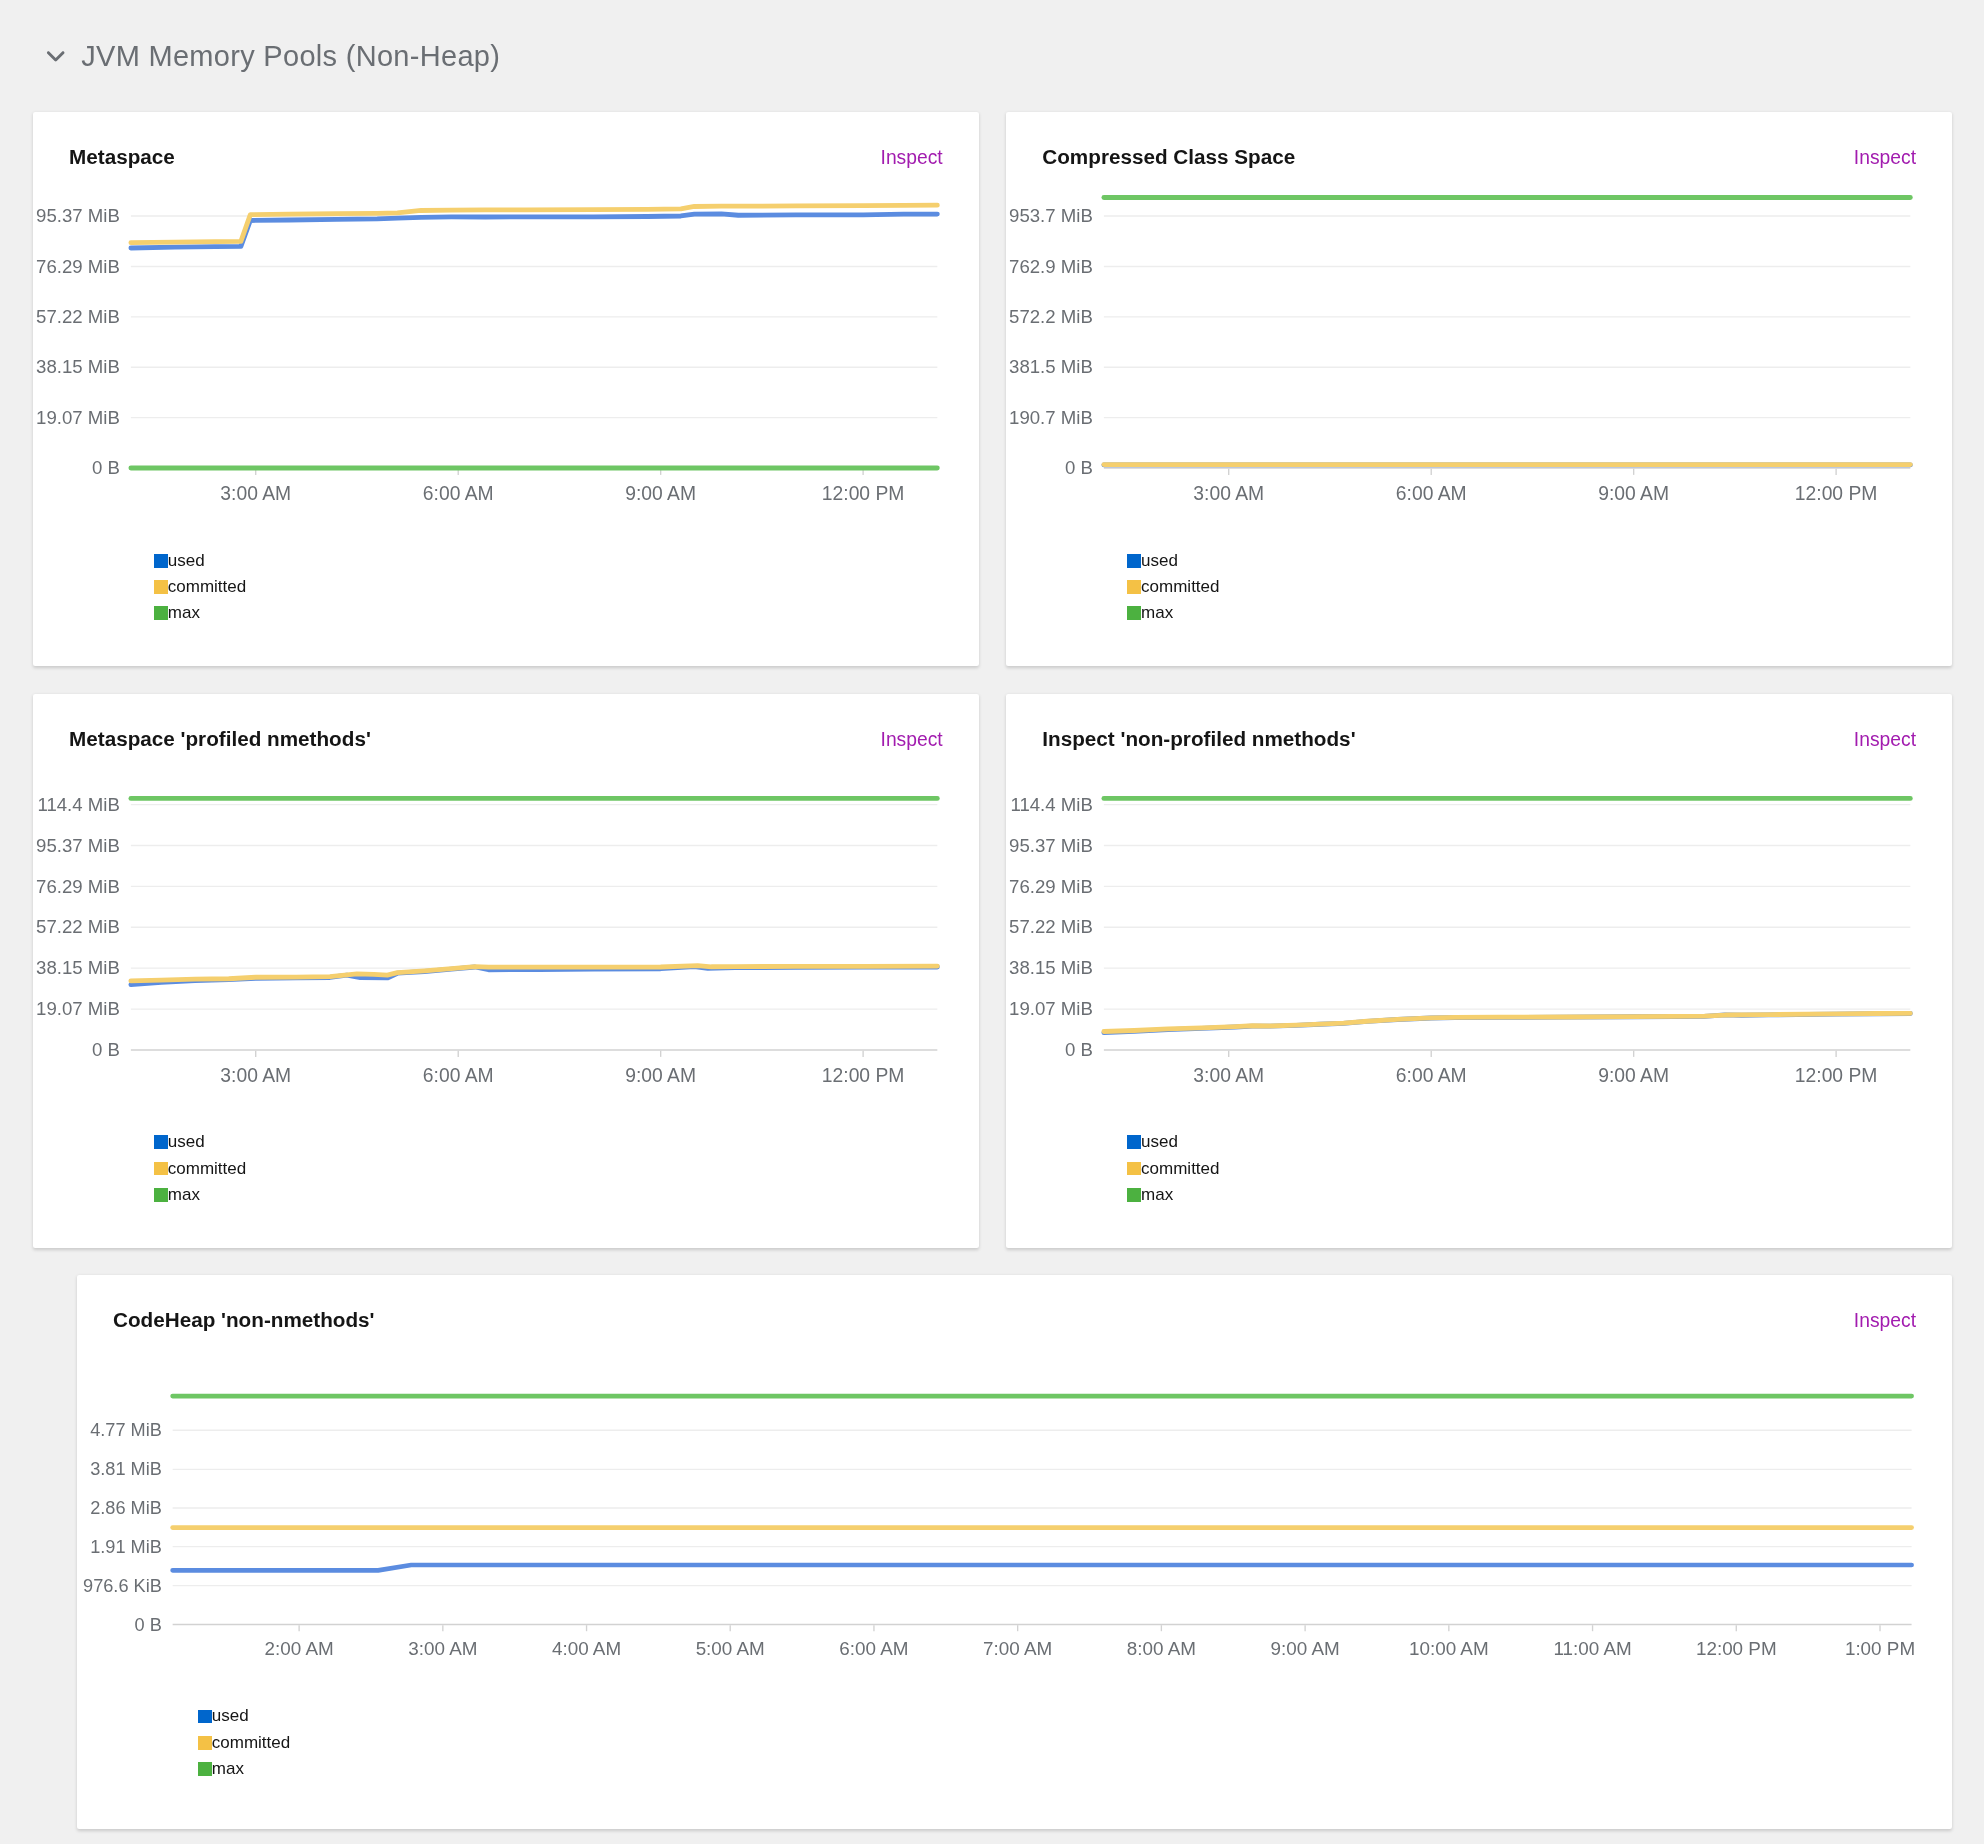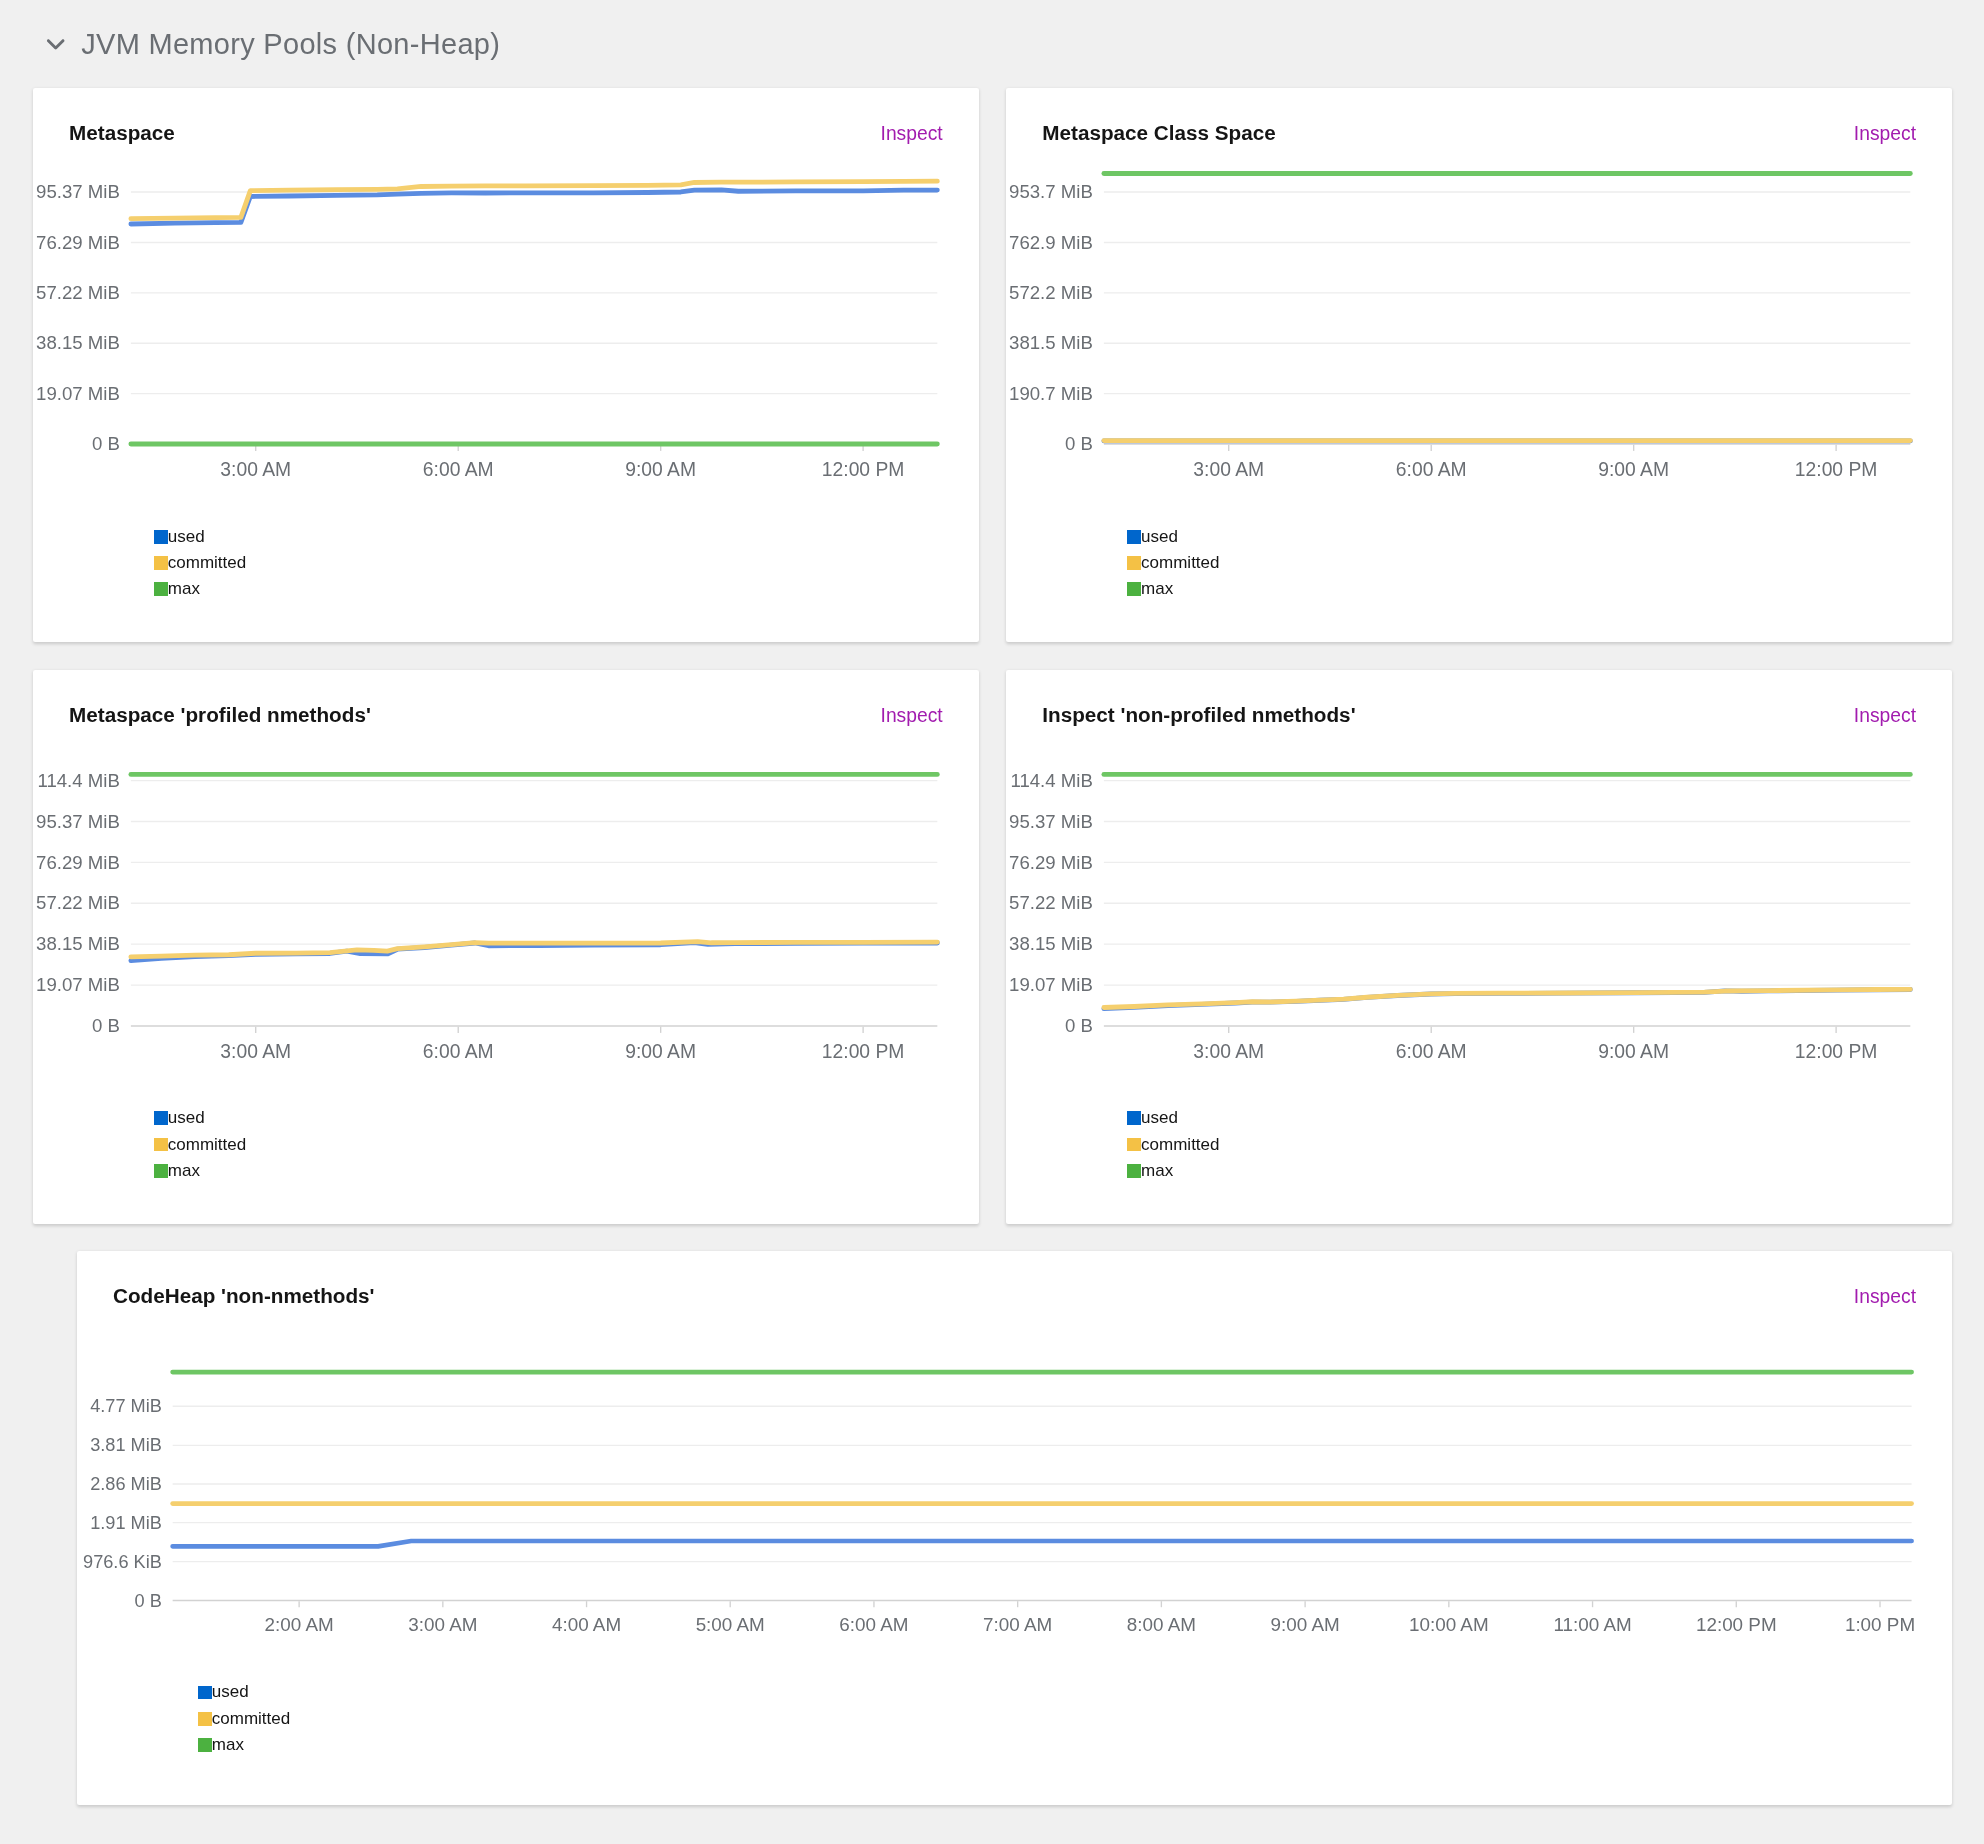--- a/index.html
+++ b/index.html
@@ -3,21 +3,21 @@
 <meta charset="utf-8">
 <style>
   html,body{margin:0;padding:0;}
   body{
     width:1985px;height:1844px;
     background:#f0f0f0;
     font-family:"Liberation Sans", sans-serif;
     -webkit-font-smoothing:antialiased;
   }
   .section-header{
-    height:88px;display:flex;align-items:center;gap:13.8px;
+    height:112px;display:flex;align-items:center;gap:13.8px;
     padding-left:44px;box-sizing:border-box;cursor:pointer;
   }
   .section-toggle-icon{width:23.4px;height:23.4px;display:flex;align-items:center;}
   .section-title{font-size:29px;font-weight:400;color:#6a6e73;letter-spacing:0.3px;}
   .grid{
     display:grid;grid-template-columns:1fr 1fr;gap:27.6px;margin:0 33px;
   }
   .card{
     background:#ffffff;height:554px;box-sizing:border-box;
     box-shadow:0 1.4px 3.4px rgba(3,3,3,0.16);border-radius:2.1px;overflow:hidden;
@@ -92,21 +92,21 @@
         </div>
         <div class="legend-item">
           <span class="sw" style="background:#4cb140"></span>
           <span>max</span>
         </div>
       </div>
   </div>
 
   <div class="card">
     <div class="card-head">
-      <span class="card-title">Metaspace Class Space</span>
+      <span class="card-title">Compressed Class Space</span>
       <a class="inspect">Inspect</a>
     </div>
     <div class="chart-wrap">
         <svg viewBox="0 0 1372 474">
           <line x1="142" y1="46.5" x2="1312" y2="46.5" stroke="#ededed" stroke-width="2"></line>
           <line x1="142" y1="119.6" x2="1312" y2="119.6" stroke="#ededed" stroke-width="2"></line>
           <line x1="142" y1="192.7" x2="1312" y2="192.7" stroke="#ededed" stroke-width="2"></line>
           <line x1="142" y1="265.8" x2="1312" y2="265.8" stroke="#ededed" stroke-width="2"></line>
           <line x1="142" y1="338.9" x2="1312" y2="338.9" stroke="#ededed" stroke-width="2"></line>
           <line x1="142" y1="412" x2="1312" y2="412" stroke="#d2d2d2" stroke-width="2"></line>

